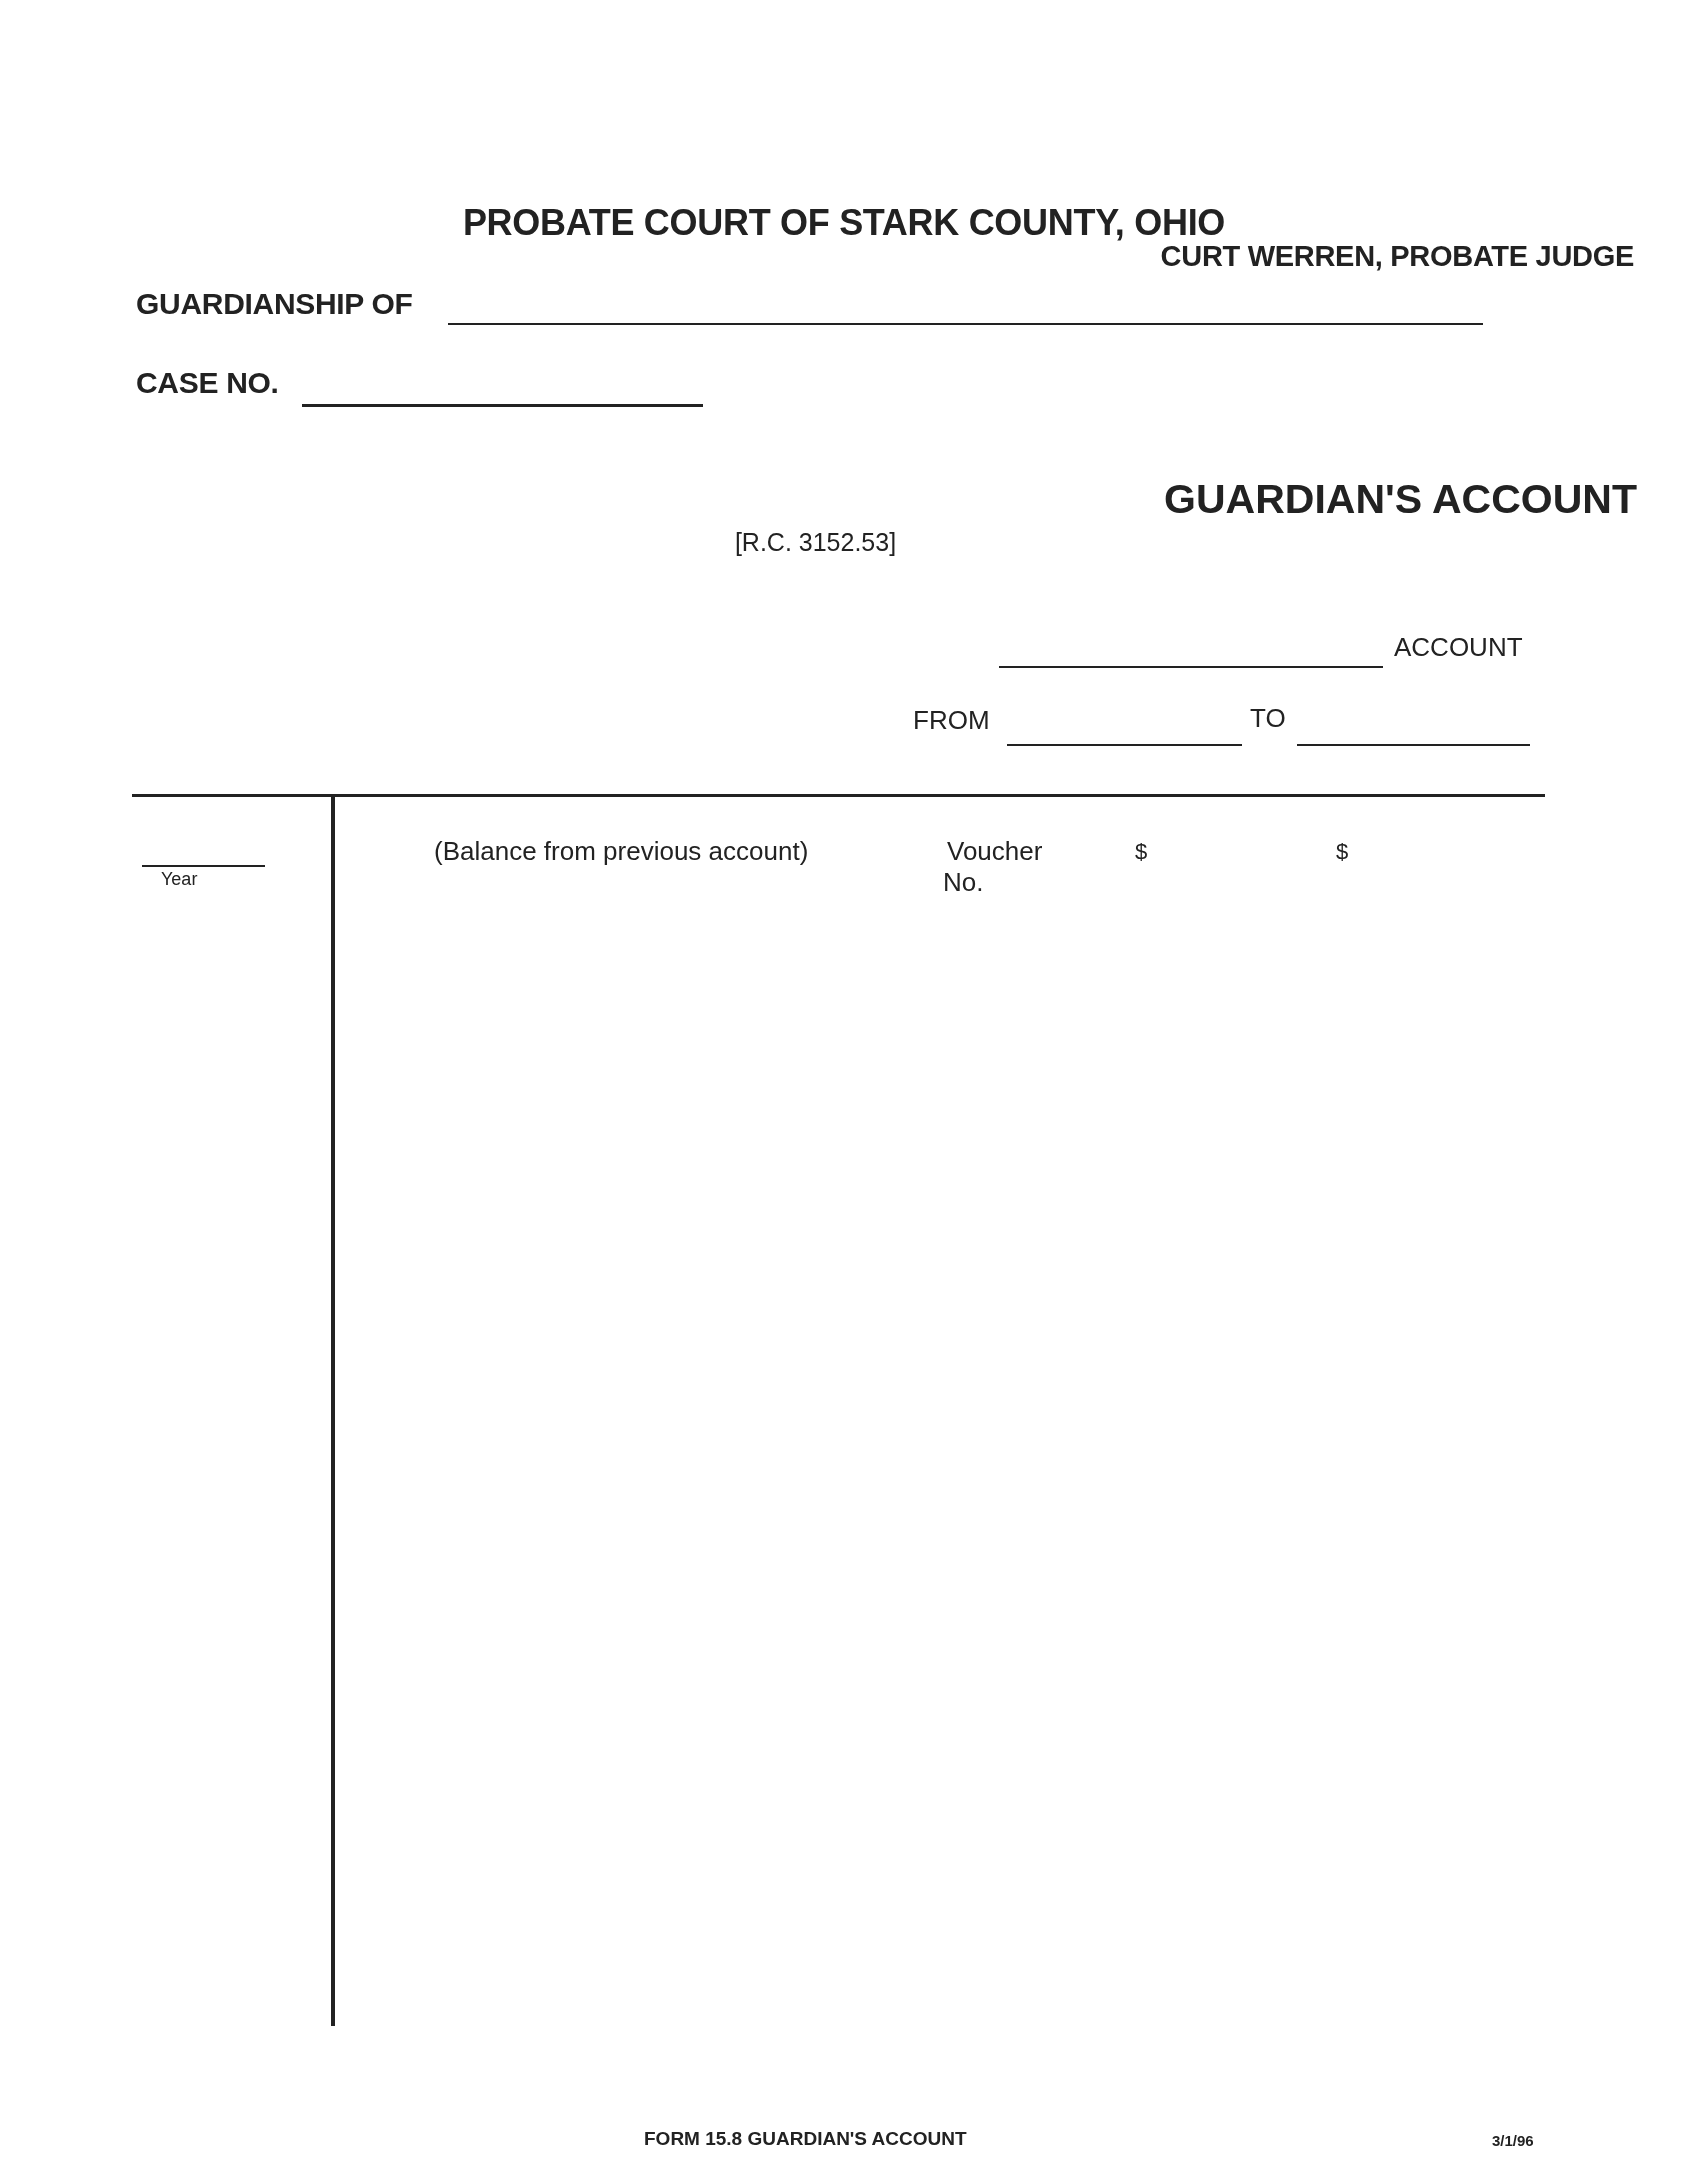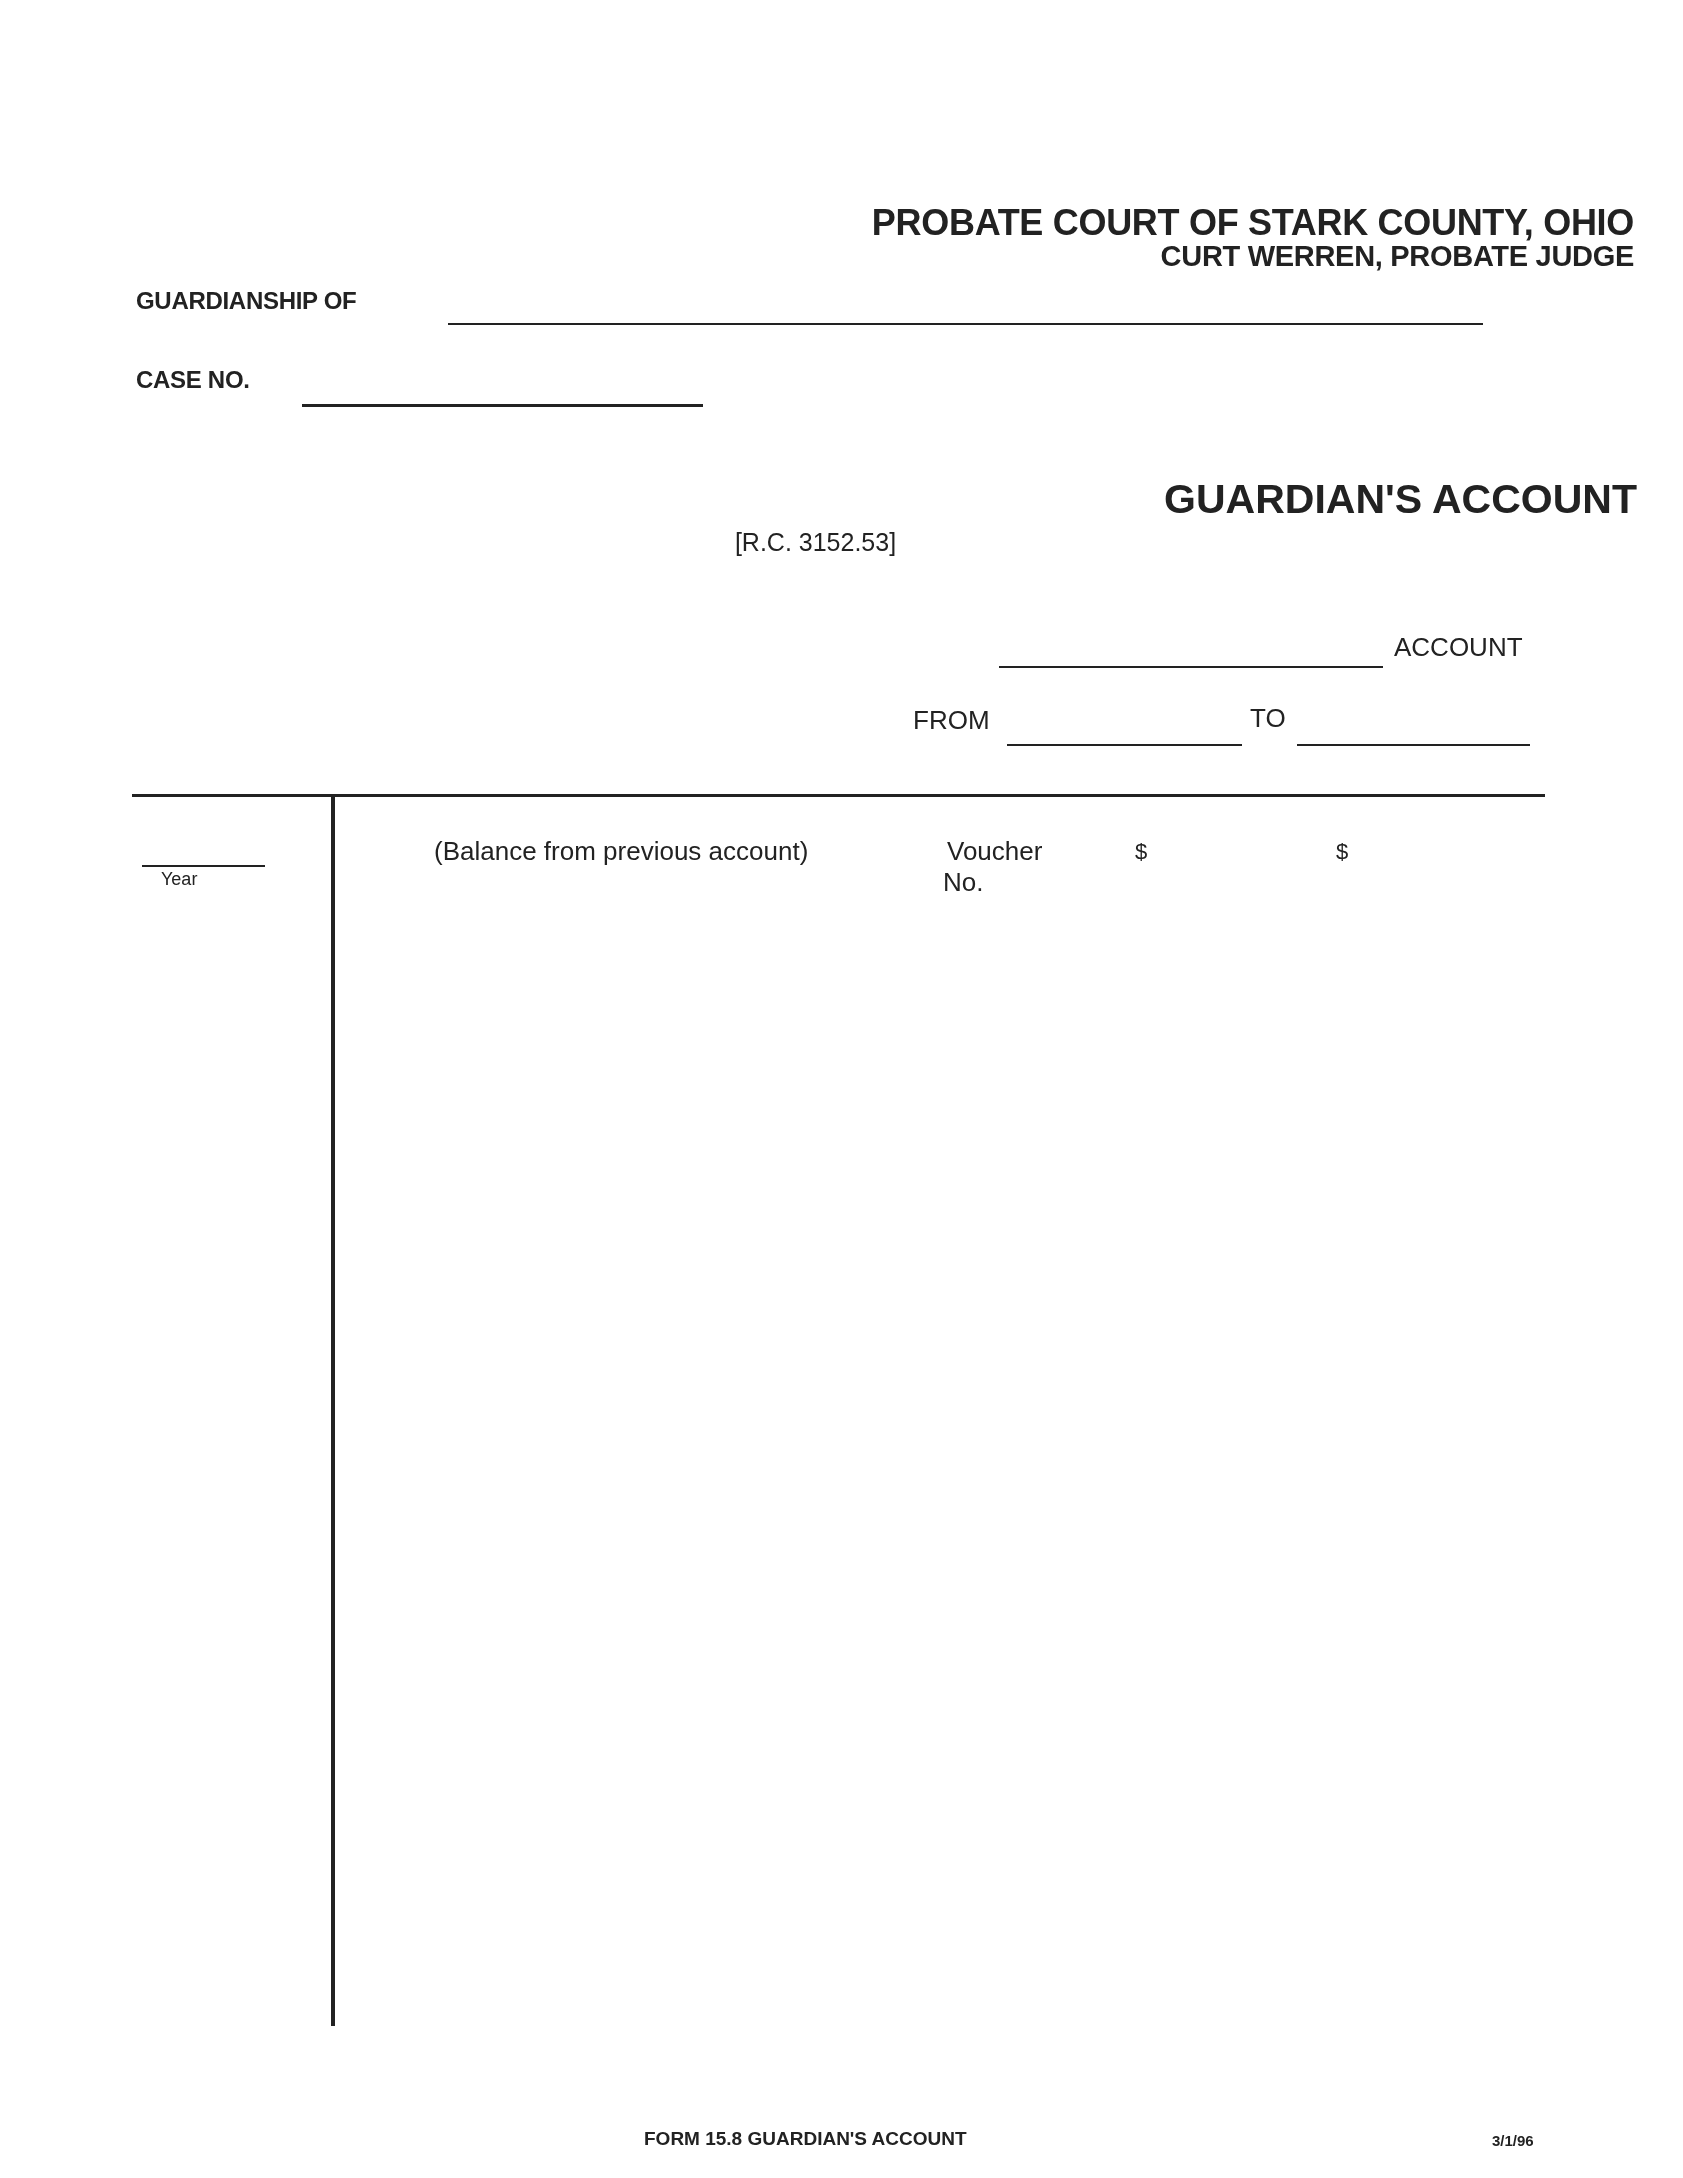--- a/index.html
+++ b/index.html
@@ -1,22 +1,22 @@
 <!DOCTYPE html>
 <html><head>
 <meta charset="utf-8">
 <style>
   html, body { margin: 0; padding: 0; background: #ffffff; }
   body { width: 1683px; height: 2178px; position: relative; overflow: hidden;
          font-family: "Liberation Sans", "DejaVu Sans", sans-serif; color: #222222; }
   .abs { position: absolute; white-space: nowrap; line-height: 1; }
   .line { position: absolute; background: #222222; }
-  .court-title { left: 0; width: 1634px; top: 205px; font-size: 36px; text-align: right; font-weight: bold; letter-spacing: -0.3px; }
+  .court-title { left: 0; width: 1634px; top: 205px; font-size: 36px; text-align: center; font-weight: bold; letter-spacing: -0.3px; padding-left: 27px; }
   .judge-line { left: 0; width: 1634px; top: 242px; font-size: 29px; text-align: right; font-weight: bold; letter-spacing: -0.3px; }
-  .field-label { font-size: 24px; font-weight: bold; letter-spacing: -0.3px; }
+  .field-label { font-size: 30px; font-weight: bold; letter-spacing: -0.3px; }
   .doc-title { left: 0; width: 1637px; top: 479px; font-size: 41px; text-align: right; font-weight: bold; }
   .statute { left: 0; width: 1631px; top: 530px; font-size: 25px; text-align: center; }
   .reg { font-size: 26px; }
   .dollar { font-size: 22px; }
   .footer-form { font-size: 19px; font-weight: bold; }
   .footer-date { font-size: 15px; font-weight: bold; }
   .blank { position: absolute; border: none; background: transparent; outline: none; }
 </style>
 </head>
 <body>

